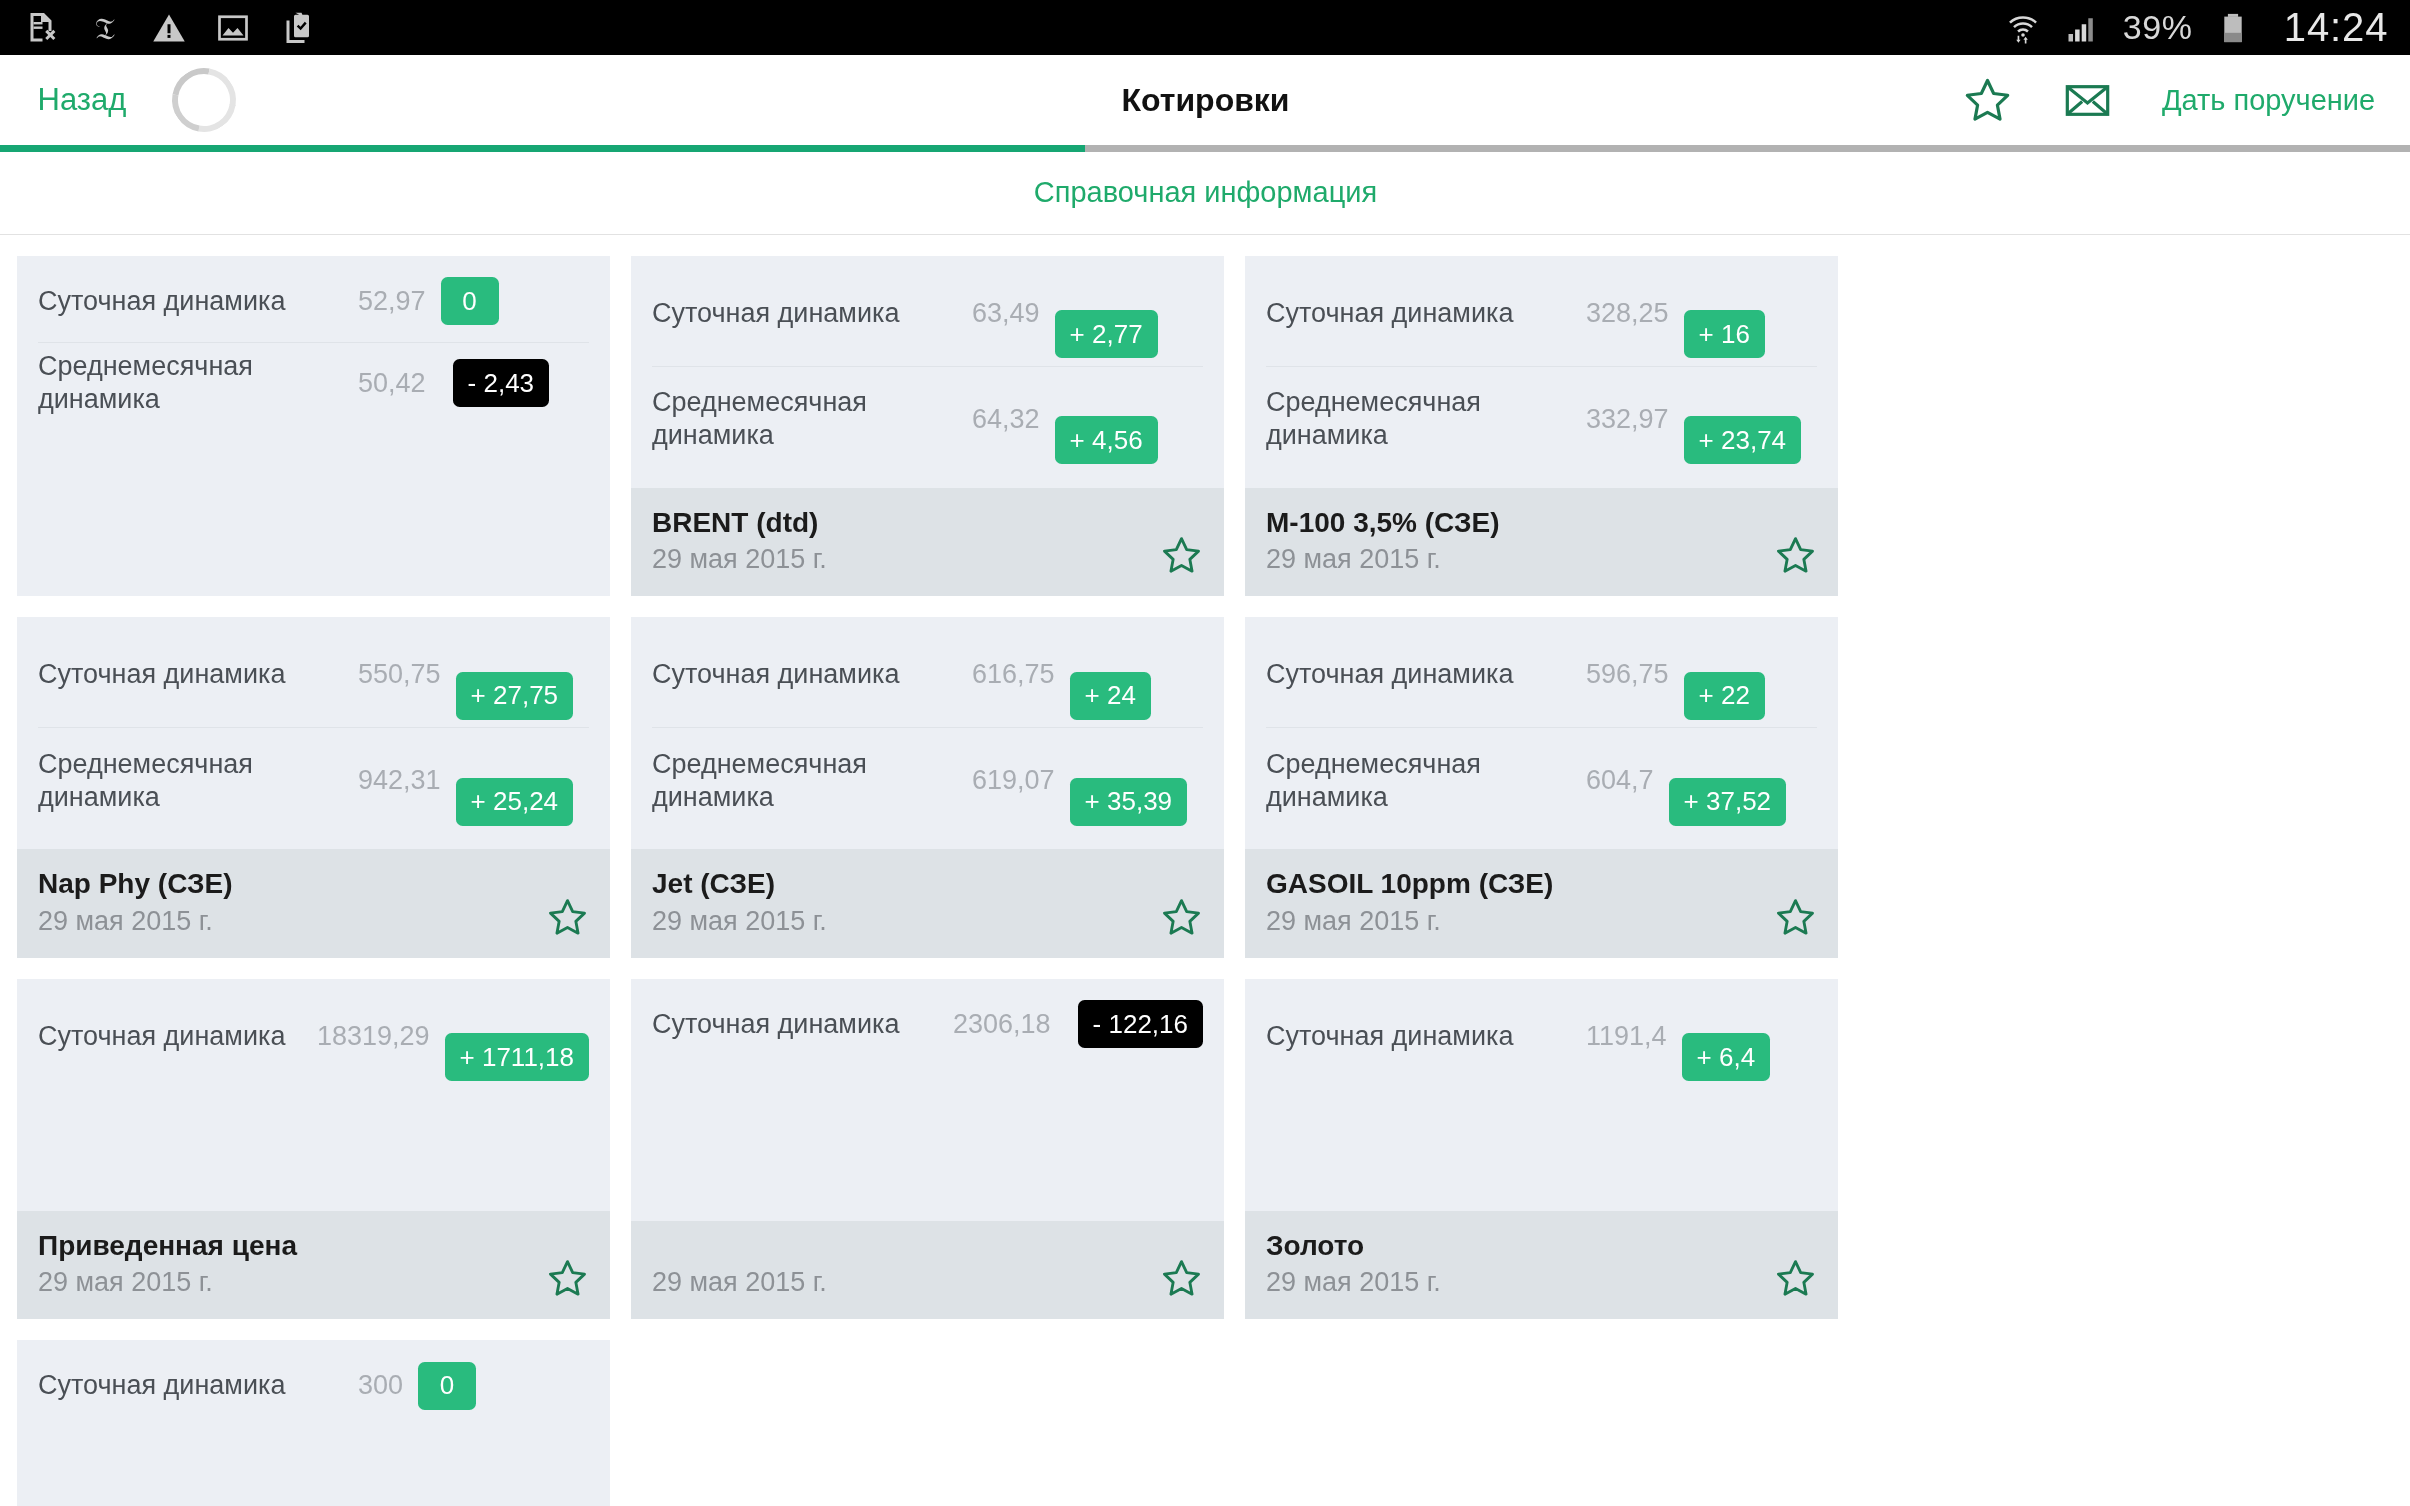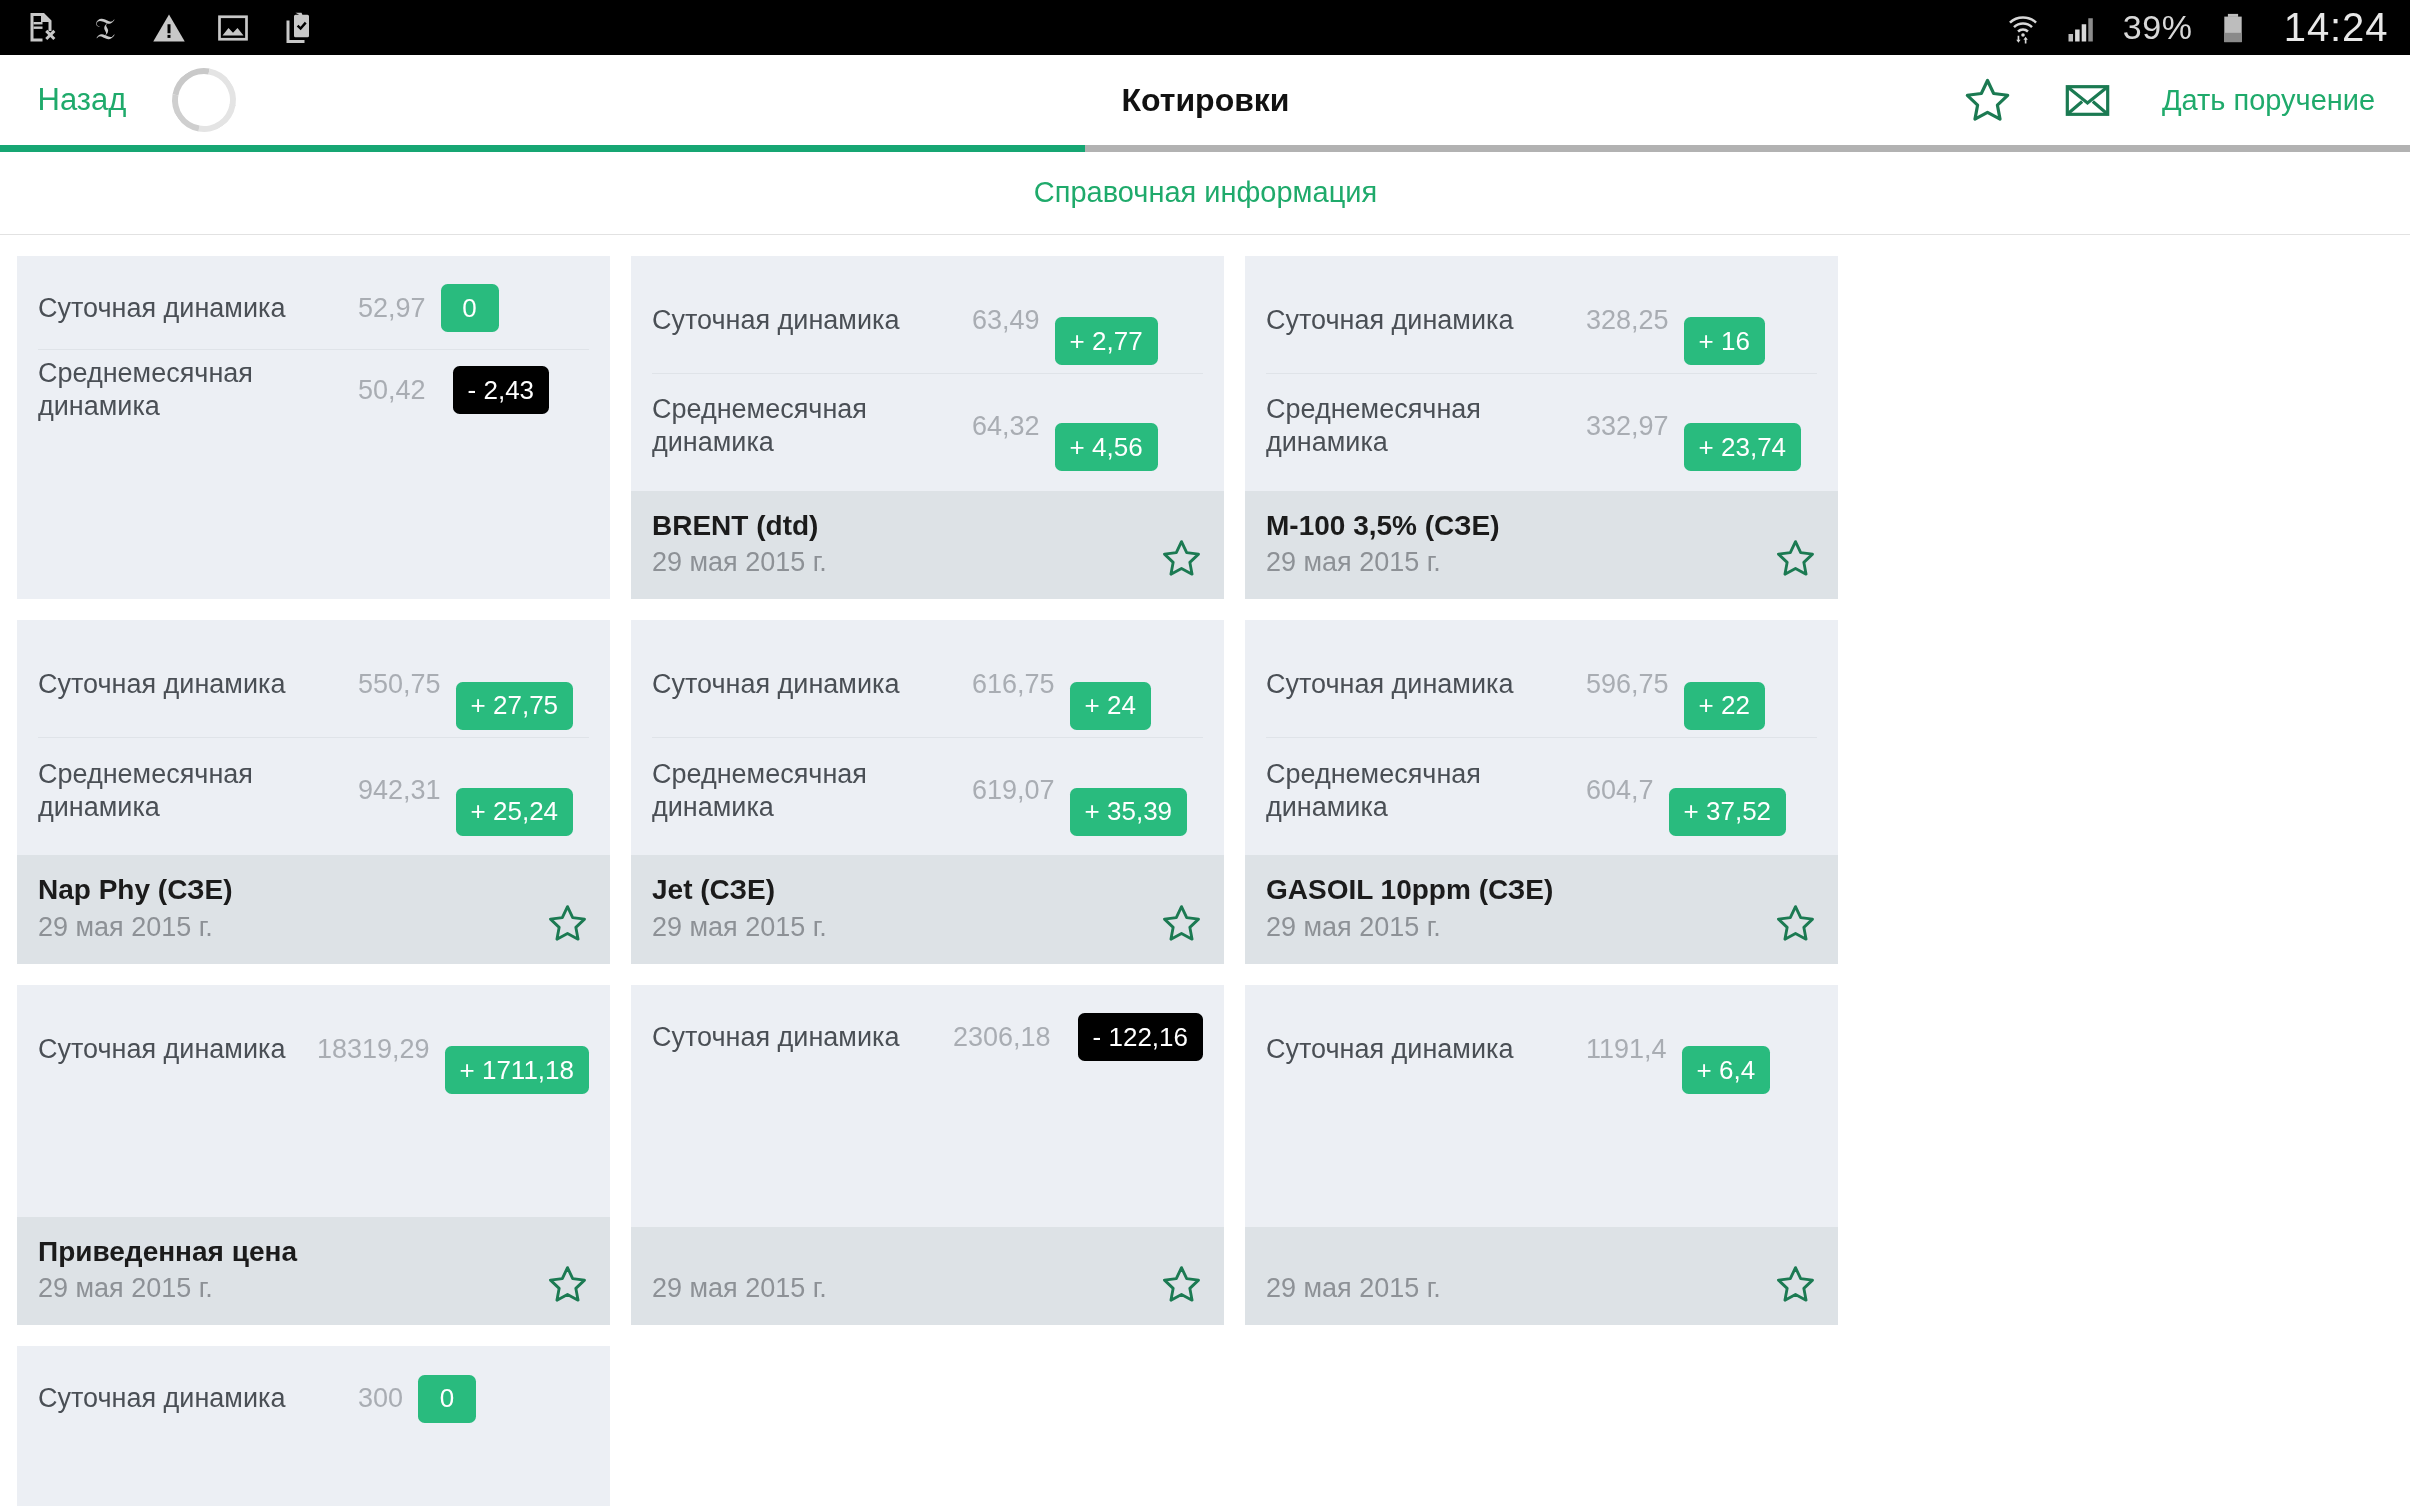--- a/index.html
+++ b/index.html
@@ -103,21 +103,21 @@
     height: calc(1507px - 55px - 90px - 6.6px - 83px);
   }
   .card {
     width: 593px;
     display: flex; flex-direction: column;
     background: #eceff4;
     overflow: hidden;
   }
   .card-body {
     background: #eceff4;
-    padding: 12px 21px;
+    padding: 5px 21px;
     flex: 1 1 auto;
     min-height: 232px;
   }
   .card.short .card-body { min-height: 232px; }
 
   .row {
     display: flex; align-items: center;
     min-height: 81px;
     padding: 7.5px 0;
   }
@@ -407,20 +407,21 @@
     <div class="card short">
       <div class="card-body">
         <div class="row">
           <span class="row-label">Суточная динамика</span>
           <span class="row-value">1191,4</span>
           <span class="badge up">+ 6,4</span>
         </div>
       </div>
       <div class="card-footer">
         <div class="cf-text">
+          <div class="cf-title">Золото</div>
           <div class="cf-date">29 мая 2015 г.</div>
         </div>
         <svg class="cf-star" viewBox="0 0 24 24">
           <path fill="none" stroke="#1b7a52" stroke-width="1.6" stroke-linejoin="round" d="M12 2.6l2.9 6.1 6.6.85-4.85 4.6 1.25 6.6L12 17.6l-5.9 3.15 1.25-6.6L2.5 9.55l6.6-.85z"></path>
         </svg>
       </div>
     </div>
     <div class="card short">
       <div class="card-body">
         <div class="row">

